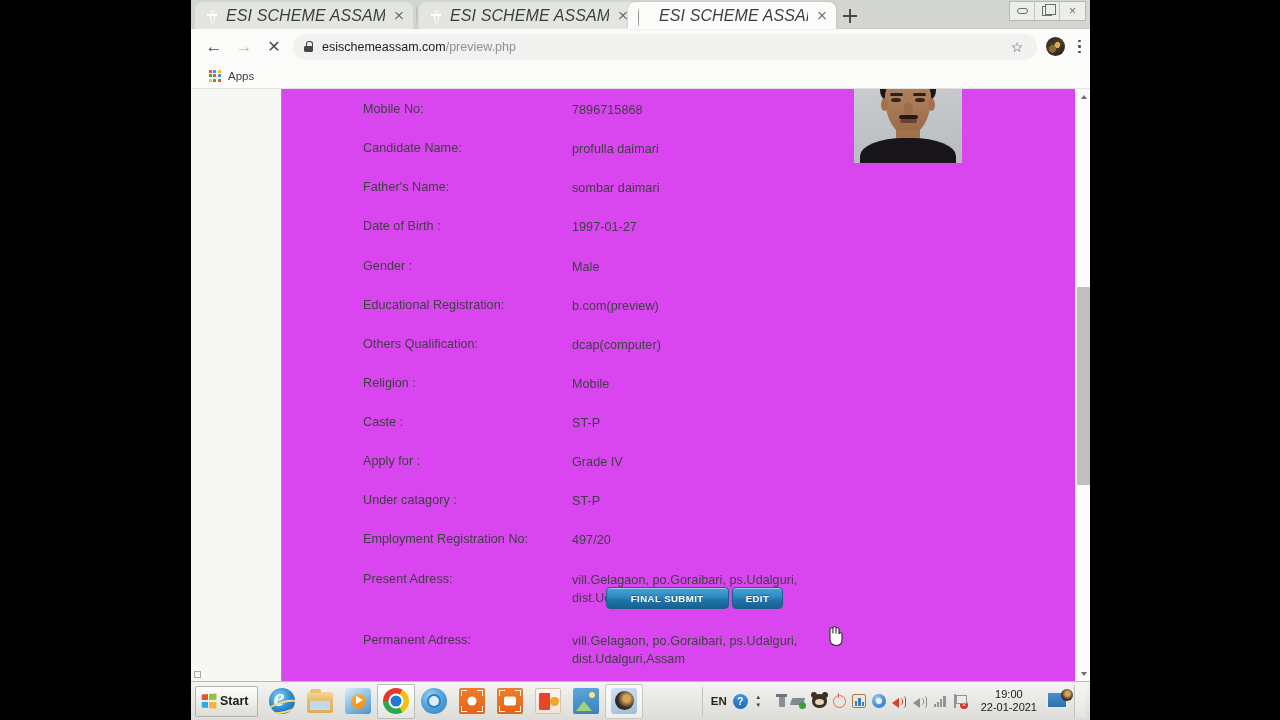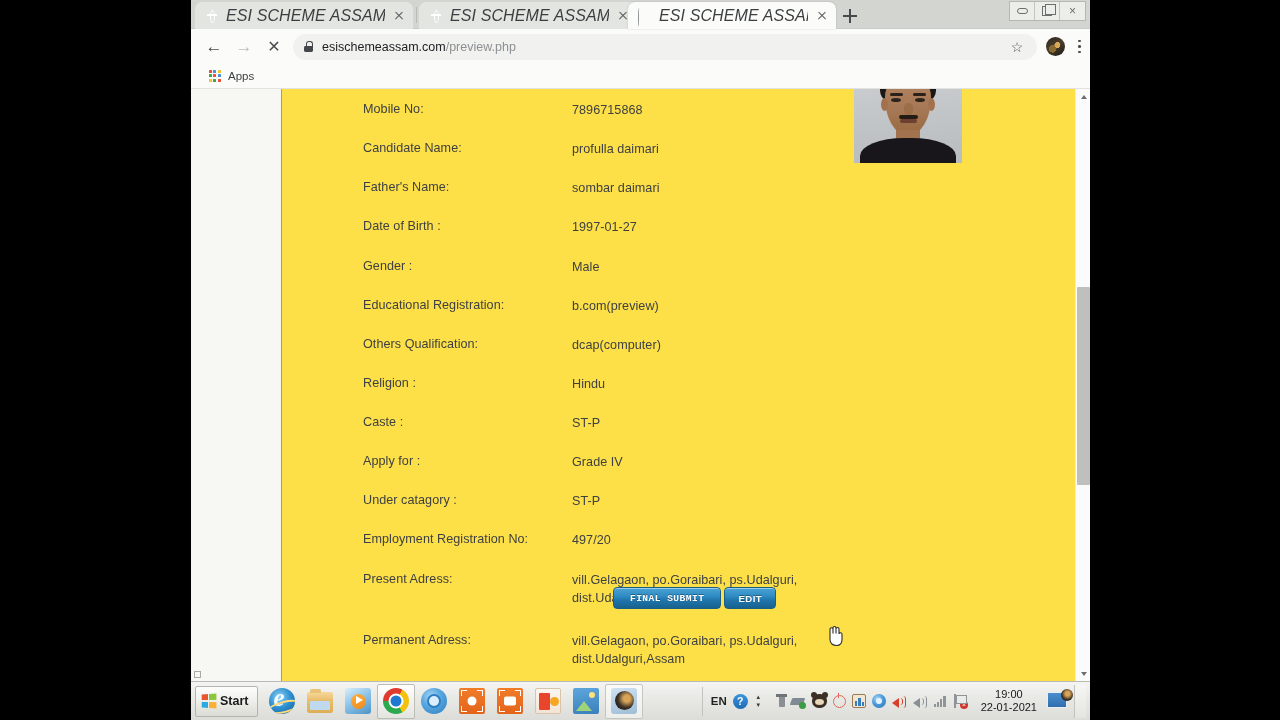--- a/index.html
+++ b/index.html
@@ -280,21 +280,21 @@
     width: 899px; height: 592px;
     background: #f7f8f3;
     overflow: hidden;
   }
 
   #card {
     position: absolute;
     left: 90px; top: -32px;
     width: 827px;
     min-height: 601px;
-    background: #fde047;
+    background: #d946ef;
     border: 1px solid #9a9c98;
     border-top: none;
   }
 
   #form-rows {
     padding: 44px 0 0 0;
   }
 
   .frow {
     display: flex;
@@ -413,21 +413,21 @@
     font-weight: bold;
     letter-spacing: .45px;
     color: #ffffff;
     text-shadow: 0 -1px 0 rgba(0,0,0,.35);
     cursor: pointer;
     border-radius: 4px;
     border: 1px solid #1c5f86;
     background: linear-gradient(180deg, #4aa3d4 0%, #2f8cc4 40%, #1f74ab 62%, #17628f 100%);
     box-shadow: inset 0 1px 0 rgba(255,255,255,.45);
   }
-  .btn.submit { padding: 0 16px; font-family: Liberation Mono, monospace; }
+  .btn.submit { padding: 0 24px; }
 
   
   #cursor {
     position: absolute;
     left: 636px; top: 625px;
     width: 18px; height: 22px;
     z-index: 40;
     pointer-events: none;
   }
 
@@ -1070,21 +1070,21 @@
         <div class="frow">
           <div class="flabel">Educational Registration:</div>
           <div class="fvalue">b.com(preview)</div>
         </div>
         <div class="frow">
           <div class="flabel">Others Qualification:</div>
           <div class="fvalue">dcap(computer)</div>
         </div>
         <div class="frow">
           <div class="flabel">Religion :</div>
-          <div class="fvalue">Hindu</div>
+          <div class="fvalue">Mobile</div>
         </div>
         <div class="frow">
           <div class="flabel">Caste :</div>
           <div class="fvalue">ST-P</div>
         </div>
         <div class="frow">
           <div class="flabel">Apply for :</div>
           <div class="fvalue">Grade IV</div>
         </div>
         <div class="frow">

